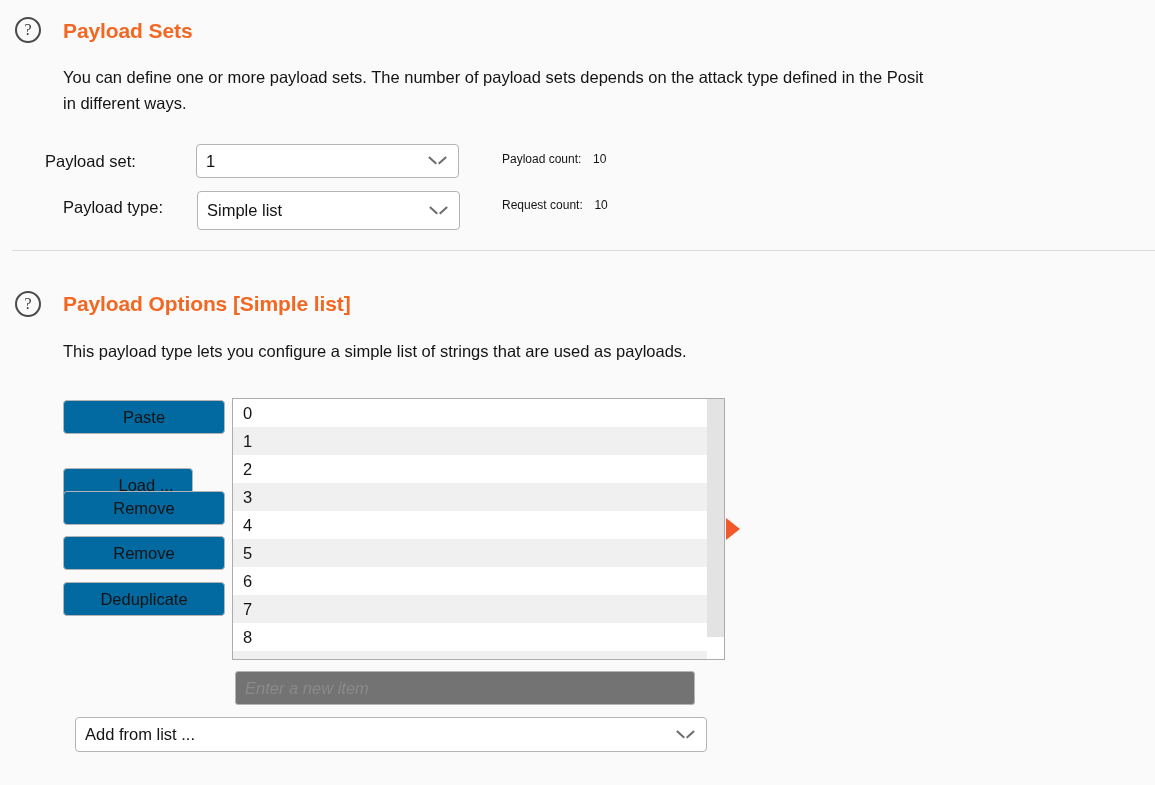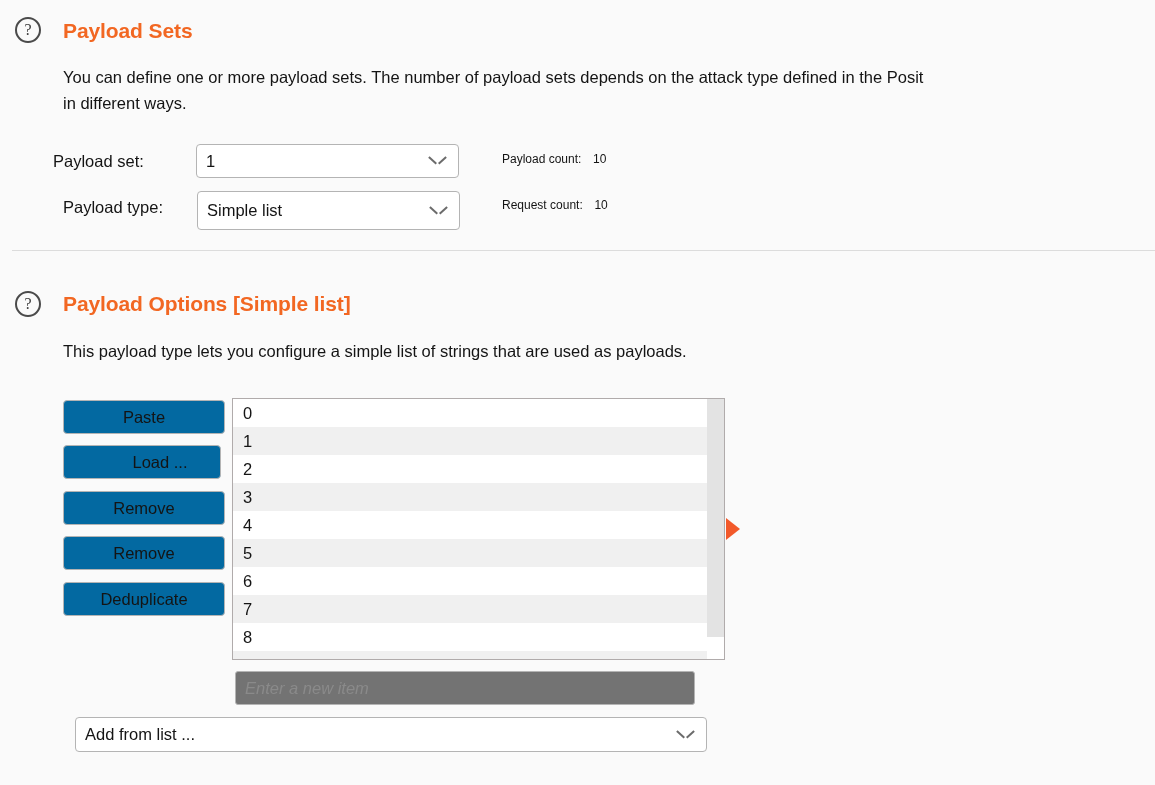--- a/index.html
+++ b/index.html
@@ -175,21 +175,21 @@
 
 <div class="root">
 
   <div class="help-icon" style="left:15px; top:17px;">?</div>
 
   <div class="section-title" style="left:63px; top:19px;">Payload Sets</div>
 
   <div class="body-text" style="left:63px; top:64px;">You can define one or more payload sets. The number of payload sets depends on the attack type defined in the Posit</div>
   <div class="body-text" style="left:63px; top:90px;">in different ways.</div>
 
-  <div class="field-label" style="left:53px; top:152px;">Payload set:</div>
+  <div class="field-label" style="left:45px; top:152px;">Payload set:</div>
 
   <div class="combo" style="left:196px; top:144px; width:263px; height:34px;">
     <span class="combo-value">1</span>
     <span class="chev"></span>
   </div>
 
   <div class="field-label" style="left:63px; top:198px;">Payload type:</div>
 
   <div class="combo" style="left:197px; top:191px; width:263px; height:39px;">
     <span class="combo-value">Simple list</span>
@@ -210,21 +210,21 @@
 
   <div class="divider" style="left:12px; top:250px; width:1143px;"></div>
 
   <div class="help-icon" style="left:15px; top:291px;">?</div>
 
   <div class="section-title" style="left:63px; top:292px;">Payload Options [Simple list]</div>
 
   <div class="body-text" style="left:63px; top:338px;">This payload type lets you configure a simple list of strings that are used as payloads.</div>
 
   <button class="btn" style="left:63px; top:400px; width:162px; height:34px;">Paste</button>
-  <button class="btn" style="left:63px; top:445px; width:158px; height:34px;padding-left:36px;">Load ...</button>
+  <button class="btn" style="left:63px; top:468px; width:130px; height:34px;padding-left:36px;">Load ...</button>
   <button class="btn" style="left:63px; top:491px; width:162px; height:34px;">Remove</button>
   <button class="btn" style="left:63px; top:536px; width:162px; height:34px;">Remove</button>
   <button class="btn" style="left:63px; top:582px; width:162px; height:34px;">Deduplicate</button>
 
   <div class="list-box" style="left:232px; top:398px; width:493px; height:262px;">
     <div class="list-rows" id="list-rows">
         <div class="list-row">0</div>
         <div class="list-row alt">1</div>
         <div class="list-row">2</div>
         <div class="list-row alt">3</div>

